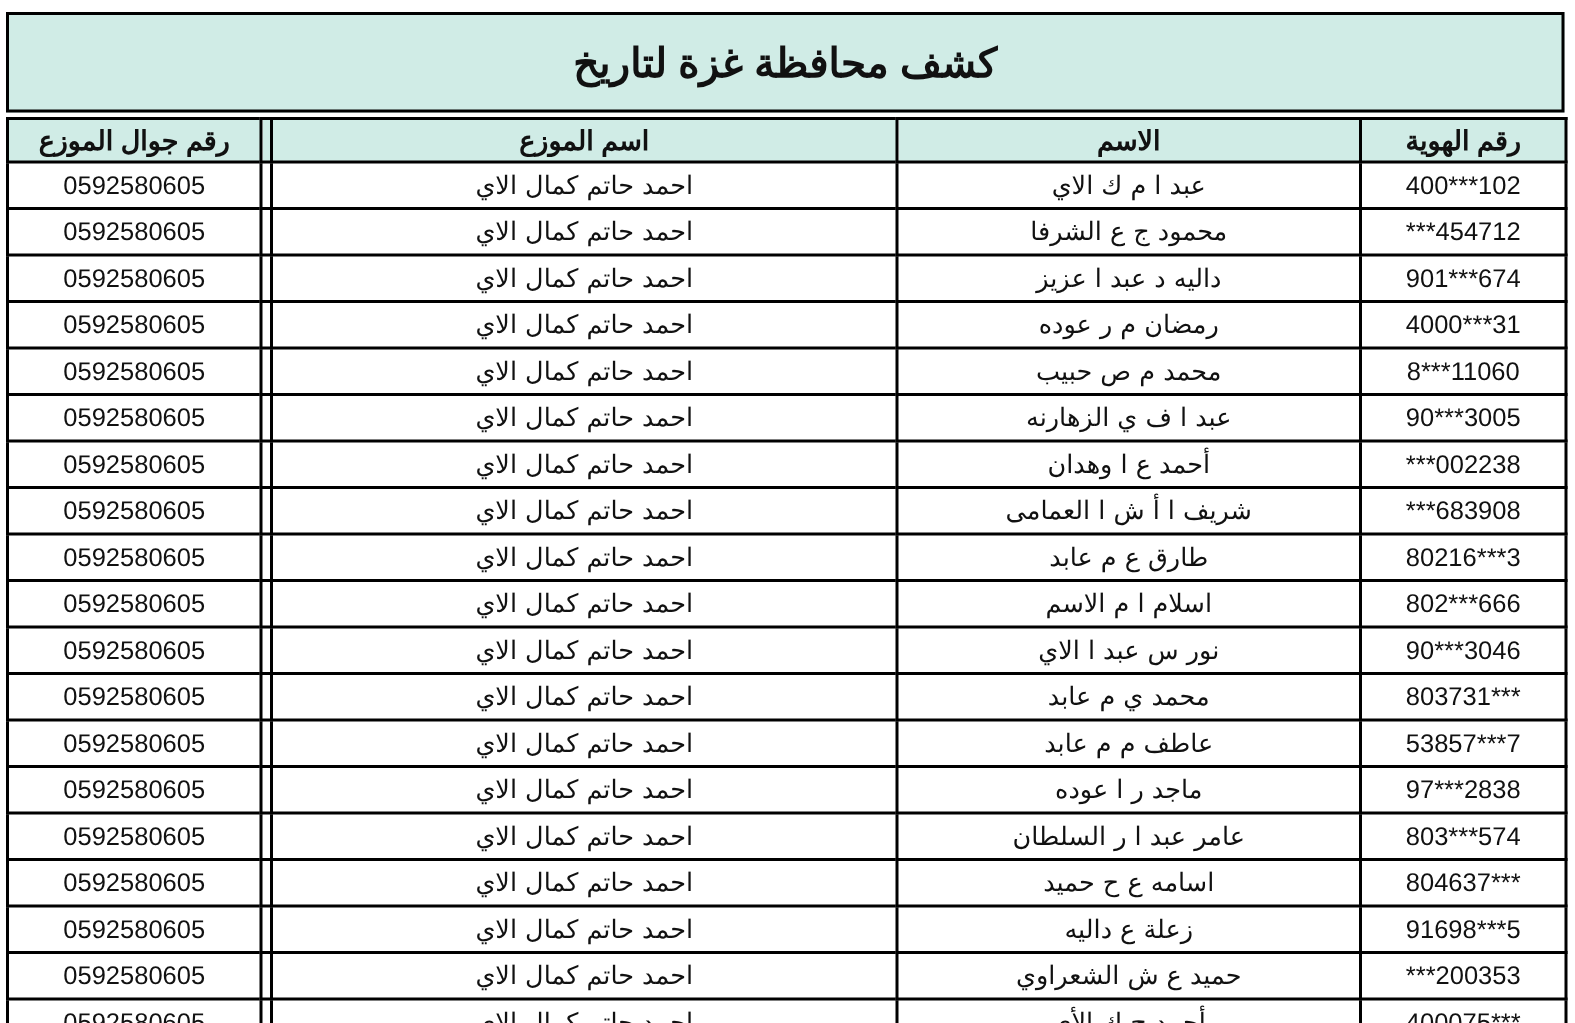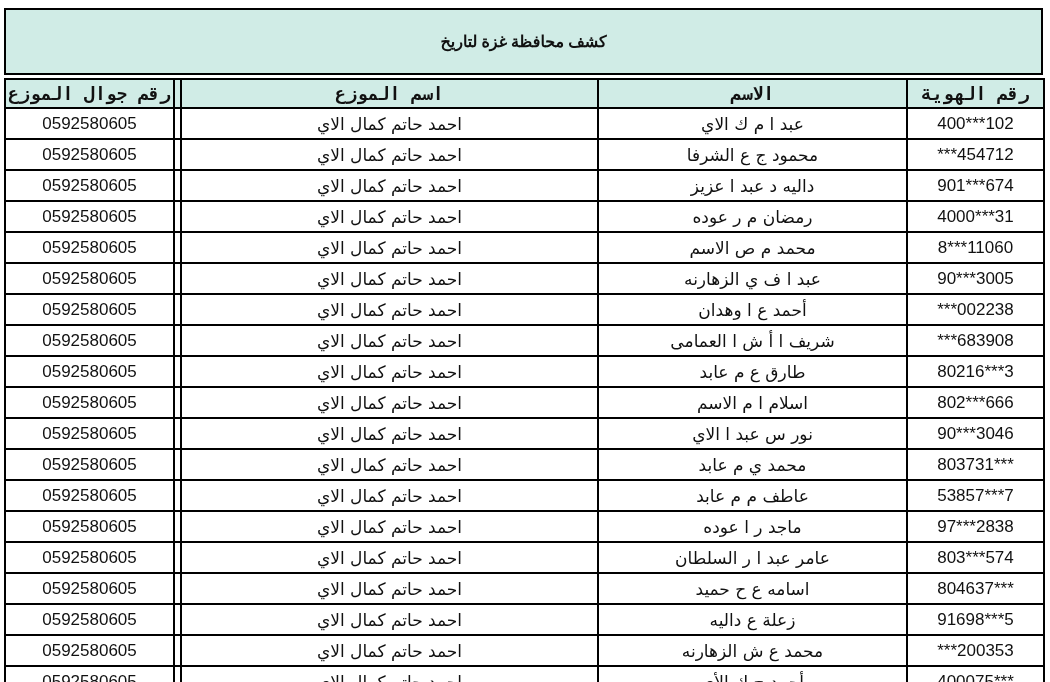--- a/index.html
+++ b/index.html
@@ -22,22 +22,22 @@
     background: #d0ece6;
     display: flex;
     align-items: center;
     justify-content: center;
     direction: rtl;
     gap: 10px;
     margin-bottom: 3px;
   }
   .title-ar {
     font-weight: bold;
-    font-size: 16px;
-    font-family: Liberation Serif, serif;
+    font-size: 27px;
+    font-family: Liberation Sans, sans-serif;
   }
   .title-date {
     font-family: "Liberation Serif", serif;
     font-size: 27px;
     direction: ltr;
     unicode-bidi: isolate;
   }
   
   table.list {
     width: 100%;
@@ -50,21 +50,21 @@
     text-align: center;
     vertical-align: middle;
     overflow: hidden;
     white-space: nowrap;
   }
   table.list thead th {
     background: #d0ece6;
     height: 29px;
     font-size: 18px;
     font-weight: bold;
-    font-family: Liberation Mono, monospace;
+    font-family: Liberation Sans, sans-serif;
   }
   table.list tbody td {
     background: #ffffff;
     height: 31px;
     font-size: 17px;
   }
   td.num {
     direction: ltr;
     unicode-bidi: isolate;
     font-family: "Liberation Sans", sans-serif;
@@ -127,21 +127,21 @@
         </tr>
         <tr>
           <td class="num">4000***31</td>
           <td>رمضان م ر عوده</td>
           <td>احمد حاتم كمال الاي</td>
           <td></td>
           <td class="num">0592580605</td>
         </tr>
         <tr>
           <td class="num">8***11060</td>
-          <td>محمد م ص الاسم</td>
+          <td>محمد م ص حبيب</td>
           <td>احمد حاتم كمال الاي</td>
           <td></td>
           <td class="num">0592580605</td>
         </tr>
         <tr>
           <td class="num">90***3005</td>
           <td>عبد ا ف ي الزهارنه</td>
           <td>احمد حاتم كمال الاي</td>
           <td></td>
           <td class="num">0592580605</td>
@@ -218,21 +218,21 @@
         </tr>
         <tr>
           <td class="num">91698***5</td>
           <td>زعلة ع داليه</td>
           <td>احمد حاتم كمال الاي</td>
           <td></td>
           <td class="num">0592580605</td>
         </tr>
         <tr>
           <td class="num">***200353</td>
-          <td>محمد ع ش الزهارنه</td>
+          <td>حميد ع ش الشعراوي</td>
           <td>احمد حاتم كمال الاي</td>
           <td></td>
           <td class="num">0592580605</td>
         </tr>
         <tr>
           <td class="num">400075***</td>
           <td>أحمد ح ك الأي</td>
           <td>احمد حاتم كمال الاي</td>
           <td></td>
           <td class="num">0592580605</td>

